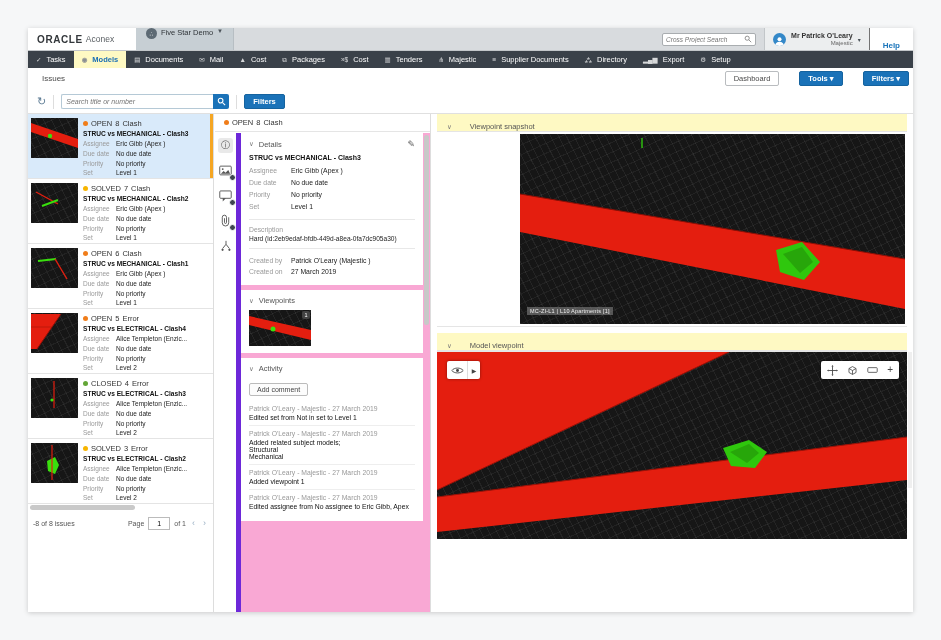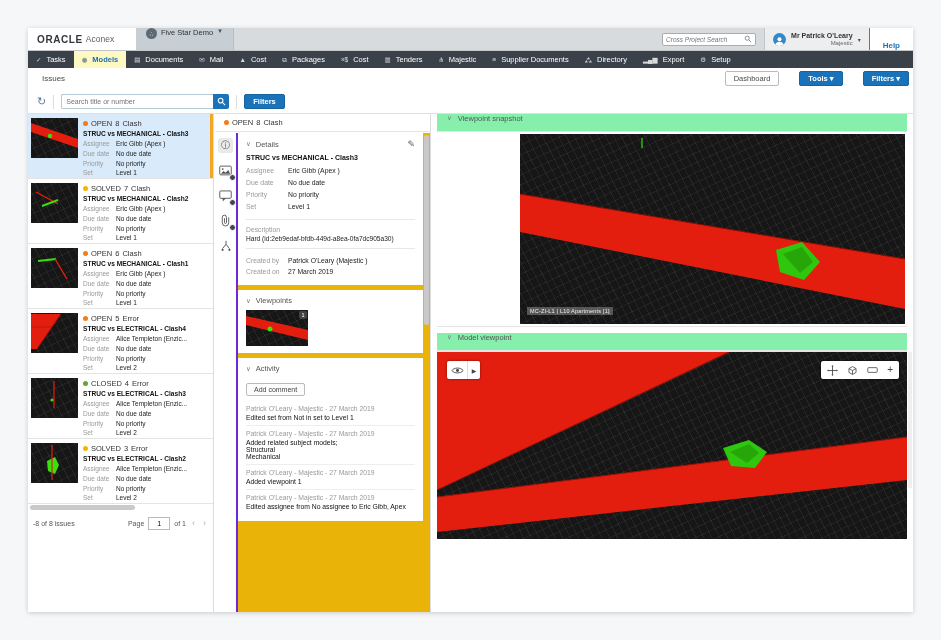--- a/index.html
+++ b/index.html
@@ -38,21 +38,21 @@
   .pagehead{height:22px;position:relative;background:#fff}
   .ptitle{position:absolute;left:14px;top:6px;font-size:8px;color:#4a4a4a}
   .pbtns{position:absolute;right:4px;top:3px;display:flex;gap:20px}
   .btn{font-size:7.5px;border-radius:2px;padding:2px 8px;cursor:pointer;white-space:nowrap}
   .btn.ghost{background:#fff;border:1px solid #b9bcbf;color:#4a4a4a}
   .btn.blue{background:#1a72b8;color:#fff;border:1px solid #15639f;font-weight:bold}
   .toolrow{height:24px;display:flex;align-items:center;border-bottom:1px solid #e0e0e0;padding-left:9px;gap:7px;background:#fff}
   .refresh{color:#5b7a93;font-size:11px;cursor:pointer;line-height:1}
   .vdiv{width:1px;height:14px;background:#ddd}
   .srch{display:flex;height:15px}
-  .srch input{width:152px;border:1px solid #b5c9d6;border-right:0;font-size:7px;color:#888;padding:0 4px;outline:0;border-radius:2px 0 0 2px;font-family:"Liberation Sans",sans-serif}
+  .srch input{width:152px;border:1px solid #b5c9d6;border-right:0;font-size:7px;font-style:italic;color:#888;padding:0 4px;outline:0;border-radius:2px 0 0 2px;font-family:"Liberation Sans",sans-serif}
   .srchbtn{width:16px;background:#1a72b8;border-radius:0 2px 2px 0;display:flex;align-items:center;justify-content:center;cursor:pointer}
 
   
   .content{position:absolute;top:86px;left:0;right:0;bottom:0;background:#fff}
 
   
   .ilist{position:absolute;left:0;top:0;width:186px;bottom:0;border-right:1px solid #ddd}
   .issue{height:65px;border-bottom:1px solid #e4e4e4;display:flex;padding:4px 4px 0 3px;gap:5px;position:relative;background:#fff;cursor:pointer}
   .issue.sel{background:#d9eafa}
   .issue.sel::after{content:"";position:absolute;right:0;top:0;bottom:0;width:3px;background:#f5a623}
@@ -75,21 +75,21 @@
   .pgarrow{color:#9ab0c4;font-size:9px;cursor:pointer;padding:0 2px}
 
   
   .dpanel{position:absolute;left:187px;top:0;width:216px;bottom:0;border-right:1px solid #ddd;background:#fff;overflow:hidden}
   .dhead{height:18px;display:flex;align-items:center;gap:3px;padding-left:9px;border-bottom:1px solid #e5e5e5;font-size:7.5px;color:#333}
   .dbody{position:absolute;top:19px;left:0;right:0;bottom:0;display:flex}
   .rail{width:21px;flex:none;display:flex;flex-direction:column;align-items:center;padding-top:5px;gap:10px;background:#fff}
   .railbtn{position:relative;width:15px;height:15px;display:flex;align-items:center;justify-content:center;color:#555;cursor:pointer;font-size:9px}
   .railbtn.active{background:#e9e9e9;border-radius:3px}
   .rbadge{position:absolute;right:-3px;bottom:-3px;width:7px;height:7px;background:#3f4750;border-radius:50%;border:1px solid #fff}
-  .dcontent{flex:1;border-left:2px solid #6d28d9;background:#eab308;overflow:hidden;position:relative;padding-right:7px}
+  .dcontent{flex:1;border-left:5px solid #6d28d9;background:#f9a8d4;overflow:hidden;position:relative;padding-right:7px}
   .card{background:#fff;padding:6px 8px 7px;margin-bottom:5px}
   .sechead{display:flex;align-items:center;gap:5px;font-size:7.5px;color:#555;margin-bottom:5px}
   .chev{color:#777;font-size:6.5px;cursor:pointer}
   .pencil{margin-left:auto;color:#555;font-size:9px;cursor:pointer}
   .dtitle{font-weight:bold;font-size:7px;color:#111;margin-bottom:4px}
   .drow{display:flex;font-size:6.8px;line-height:1.75}
   .dl{width:42px;color:#999;flex:none}
   .dv{color:#222}
   .hrline{border-top:1px solid #e8e8e8;margin:6px 0}
   .desclbl{color:#999;font-size:6.8px;margin-bottom:2px}
@@ -98,21 +98,21 @@
   .vbadge{position:absolute;top:1px;right:1px;min-width:8px;height:8px;background:rgba(70,70,70,.92);color:#fff;font-size:5.5px;border-radius:2px;display:flex;align-items:center;justify-content:center;padding:0 1px}
   .addcomment{display:inline-block;border:1px solid #bbb;background:#fcfcfc;font-size:7px;color:#444;padding:2px 7px;border-radius:2px;margin-bottom:5px;cursor:pointer}
   .aentry{padding:4px 0;border-top:1px solid #eee;font-size:6.8px}
   .aentry.first{border-top:0}
   .ameta{color:#999;margin-bottom:2px}
   .atext{color:#111;white-space:pre-line}
   .dscroll{position:absolute;right:1px;top:2px;width:5px;height:190px;background:#c8c8c8;border-radius:3px;cursor:pointer}
 
   
   .rpanel{position:absolute;left:409px;top:0;right:6px;bottom:0;background:#fff}
-  .rsechead{height:18px;display:flex;align-items:flex-start;gap:6px;padding-left:10px;font-size:7.5px;color:#555;border-bottom:1px solid #e5e5e5;background:#86efac}
+  .rsechead{height:18px;display:flex;align-items:flex-end;gap:18px;padding-left:10px;font-size:7.5px;color:#555;border-bottom:1px solid #e5e5e5;background:#fef9c3}
   .snapwrap{height:195px;position:relative;border-bottom:1px solid #e5e5e5}
   .bigimg{position:absolute;overflow:hidden}
   .snapimg{right:2px;top:2px;width:385px;height:190px}
   .snaplabel{position:absolute;left:7px;bottom:9px;background:rgba(140,140,140,.55);color:#f0f0f0;font-size:5.5px;padding:1px 3px;letter-spacing:.2px}
   .rgap{height:6px;background:#fff}
   .modelwrap{position:relative;height:187px;border-top:1px solid #e5e5e5}
   .modelimg{left:0;top:0;width:100%;height:187px}
   .eyegroup{position:absolute;left:10px;top:9px;display:flex;background:#fff;border-radius:2px;box-shadow:0 0 3px rgba(0,0,0,.45)}
   .eyebtn{width:21px;height:18px;display:flex;align-items:center;justify-content:center;border-right:1px solid #ddd;cursor:pointer}
   .arrbtn{width:12px;height:18px;display:flex;align-items:center;justify-content:center;font-size:6px;color:#444;cursor:pointer}

